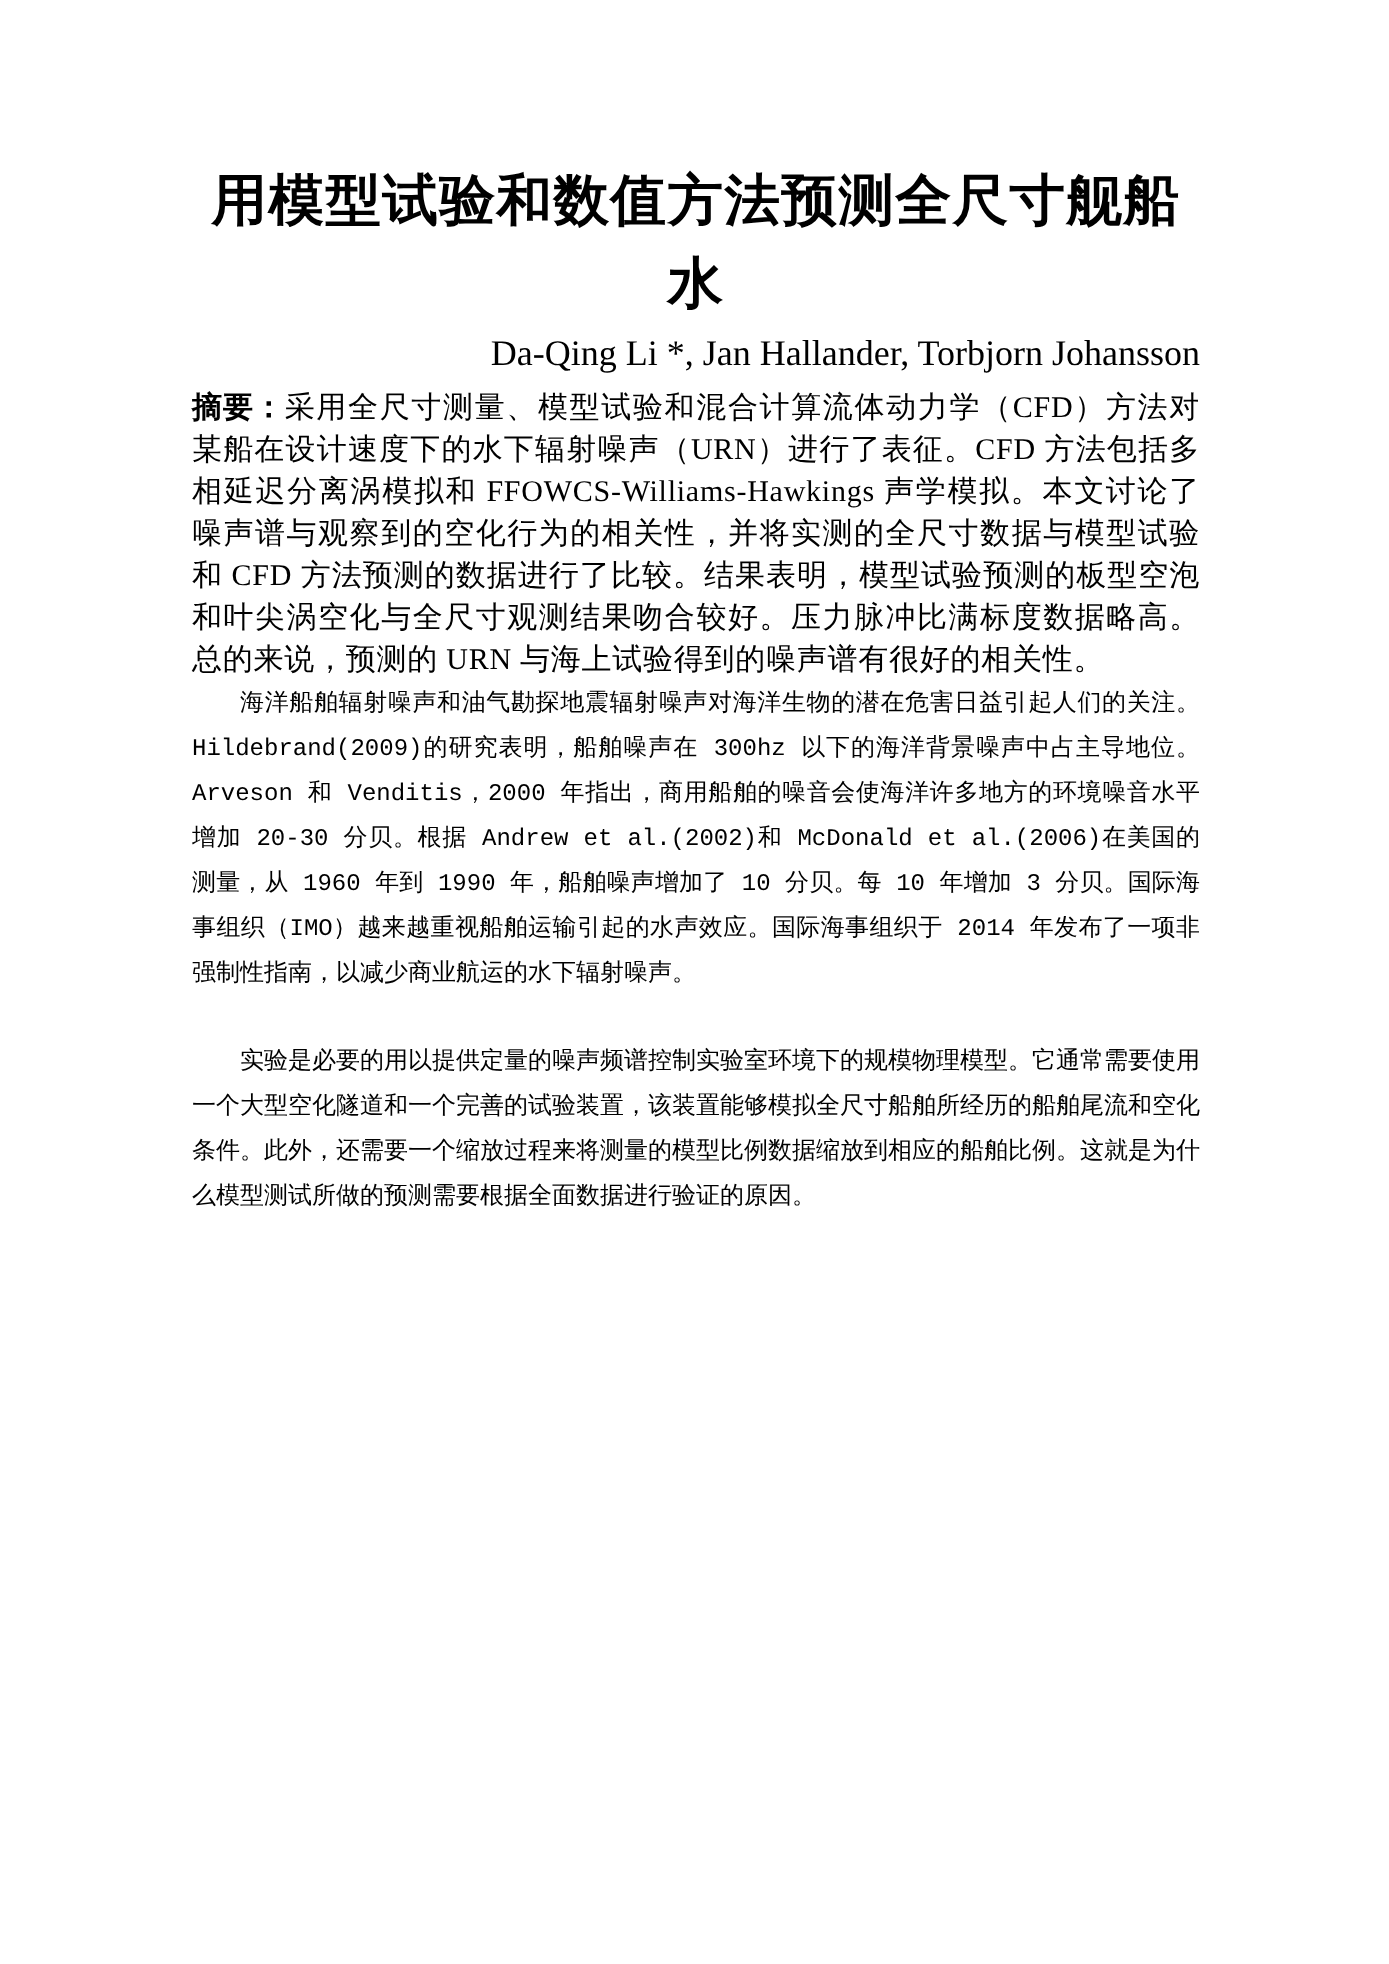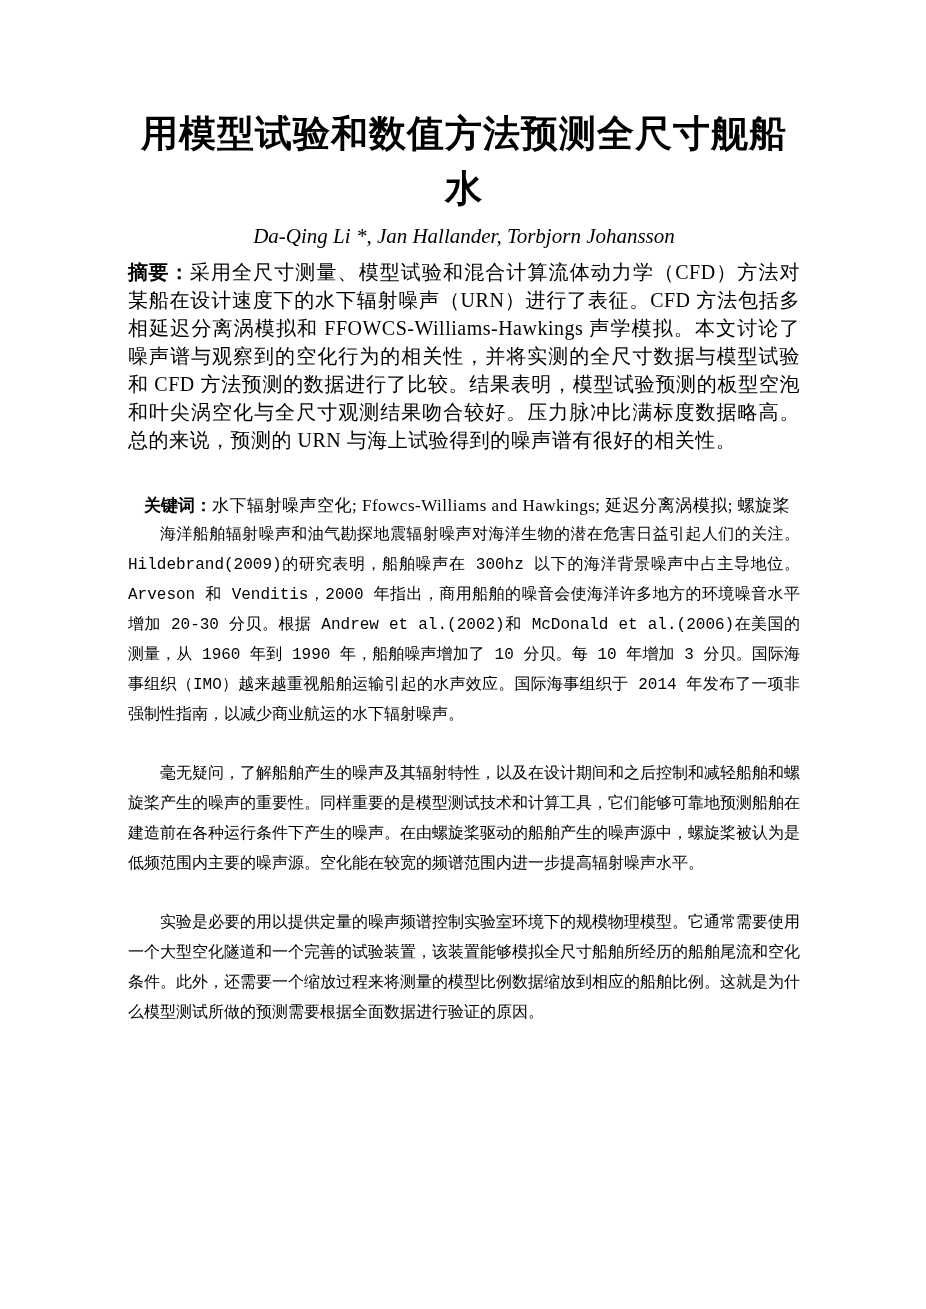--- a/index.html
+++ b/index.html
@@ -25,25 +25,24 @@
     font-weight: bold;
     font-size: 37px;
     line-height: 55px;
     text-align: center;
     margin: 0 0 8px 0;
     letter-spacing: 1px;
   }
   .title span { display: block; }
   .authors {
     font-family: "Liberation Serif", serif;
-    font-size: 21px;
+    font-size: 24px;
     line-height: 24px;
-    text-align: center;
+    text-align: right;
     margin: 0 0 10px 0;
-    font-style: italic;
   }
   .abstract p {
     font-family: "Liberation Serif", serif;
     font-size: 20px;
     line-height: 28px;
     text-align: justify;
     margin: 0;
     letter-spacing: 0.5px;
   }
   .lbl {
@@ -83,20 +82,18 @@
   <h1 class="title">
     <span>用模型试验和数值方法预测全尺寸舰船水</span>
   </h1>
 
   <div class="authors">Da-Qing Li *, Jan Hallander, Torbjorn Johansson</div>
 
   <div class="abstract">
     <p><b class="lbl">摘要：</b><span>采用全尺寸测量、模型试验和混合计算流体动力学（CFD）方法对某船在设计速度下的水下辐射噪声（URN）进行了表征。CFD 方法包括多相延迟分离涡模拟和 FFOWCS-Williams-Hawkings 声学模拟。本文讨论了噪声谱与观察到的空化行为的相关性，并将实测的全尺寸数据与模型试验和 CFD 方法预测的数据进行了比较。结果表明，模型试验预测的板型空泡和叶尖涡空化与全尺寸观测结果吻合较好。压力脉冲比满标度数据略高。总的来说，预测的 URN 与海上试验得到的噪声谱有很好的相关性。</span></p>
   </div>
 
-  <div class="keywords"><b class="lbl">关键词：</b><span>水下辐射噪声空化; Ffowcs-Williams and Hawkings; 延迟分离涡模拟; 螺旋桨</span></div>
 
 
   <p class="body-p">海洋船舶辐射噪声和油气勘探地震辐射噪声对海洋生物的潜在危害日益引起人们的关注。Hildebrand(2009)的研究表明，船舶噪声在 300hz 以下的海洋背景噪声中占主导地位。Arveson 和 Venditis，2000 年指出，商用船舶的噪音会使海洋许多地方的环境噪音水平增加 20-30 分贝。根据 Andrew et al.(2002)和 McDonald et al.(2006)在美国的测量，从 1960 年到 1990 年，船舶噪声增加了 10 分贝。每 10 年增加 3 分贝。国际海事组织（IMO）越来越重视船舶运输引起的水声效应。国际海事组织于 2014 年发布了一项非强制性指南，以减少商业航运的水下辐射噪声。</p>
-  <p class="body-p">毫无疑问，了解船舶产生的噪声及其辐射特性，以及在设计期间和之后控制和减轻船舶和螺旋桨产生的噪声的重要性。同样重要的是模型测试技术和计算工具，它们能够可靠地预测船舶在建造前在各种运行条件下产生的噪声。在由螺旋桨驱动的船舶产生的噪声源中，螺旋桨被认为是低频范围内主要的噪声源。空化能在较宽的频谱范围内进一步提高辐射噪声水平。</p>
   <p class="body-p">实验是必要的用以提供定量的噪声频谱控制实验室环境下的规模物理模型。它通常需要使用一个大型空化隧道和一个完善的试验装置，该装置能够模拟全尺寸船舶所经历的船舶尾流和空化条件。此外，还需要一个缩放过程来将测量的模型比例数据缩放到相应的船舶比例。这就是为什么模型测试所做的预测需要根据全面数据进行验证的原因。</p>
 
 </div>
 
 </body></html>

